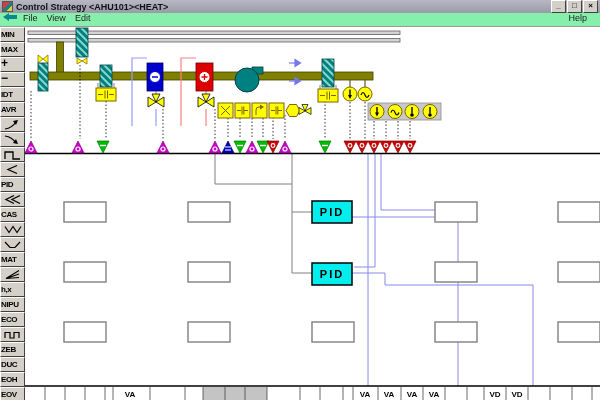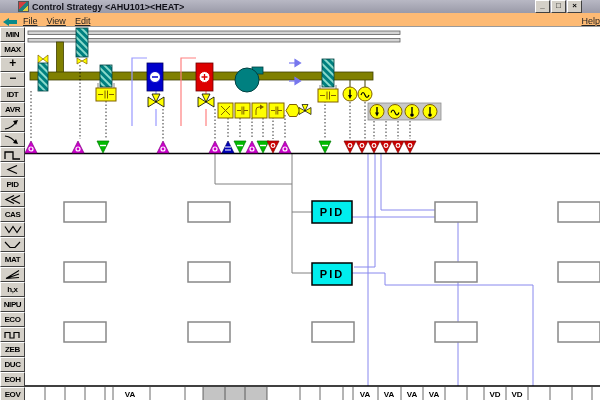--- a/index.html
+++ b/index.html
@@ -1,38 +1,38 @@
 <!DOCTYPE html>
 <html><head>
 <meta charset="utf-8">
 <style>
   html,body{margin:0;padding:0;}
   body{width:600px;height:400px;overflow:hidden;background:#d4d0c8;
        font-family:"Liberation Sans",sans-serif;-webkit-font-smoothing:none;}
   .titlebar{height:13px;background:linear-gradient(#b8b8c4,#9a9aa8);display:flex;
-            align-items:center;padding:0 18px;}
+            align-items:center;padding:0 2px;}
   .appicon{width:9px;height:9px;margin-right:3px;background:
            linear-gradient(135deg,#d04040 0 40%,#208080 40% 70%,#e0d040 70%);
            border:1px solid #555;}
   .titletext{font-size:9px;font-weight:bold;color:#101018;flex:1;white-space:nowrap;}
   .winbtn{width:13px;height:11px;background:#d4d0c8;border:1px solid;
           border-color:#fff #404040 #404040 #fff;font-size:8px;line-height:9px;
           text-align:center;margin-left:1px;font-weight:bold;color:#000;}
-  .menubar{height:13px;background:#fdba74;border-bottom:1px solid #9a9a9a;
-           display:flex;align-items:flex-end;font-size:9px;color:#222;text-decoration:underline;}
+  .menubar{height:13px;background:#86efac;border-bottom:1px solid #9a9a9a;
+           display:flex;align-items:flex-start;font-size:9px;color:#222;}
   .menuitem{margin-right:9px;}
   .backarrow{display:flex;align-items:center;margin:0 6px 0 3px;}
   .backarrow .tri{width:0;height:0;border:4px solid transparent;
                   border-right:6px solid #0a8a8a;border-left:none;}
   .backarrow .bar{width:8px;height:4px;background:#0a8a8a;}
-  .menuhelp{margin-left:auto;margin-right:0;}
+  .menuhelp{margin-left:auto;margin-right:13px;}
   .mainrow{display:flex;height:374px;}
   .toolbar{width:25px;background:#d4d0c8;}
   .tbtn{width:23px;height:13px;border:1px solid;border-color:#fff #404040 #404040 #fff;
-        background:#d4d0c8;font-size:8px;font-weight:bold;text-align:center;
+        background:#d4d0c8;font-size:8px;font-weight:bold;
         line-height:13px;letter-spacing:-0.4px;color:#000;overflow:hidden;}
   .tbtn.big{font-size:12px;line-height:11px;}
   .tbtn svg{display:block;margin:1px auto 0;}
   .canvas{flex:1;background:#fff;position:relative;}
   .canvas svg{position:absolute;left:0;top:0;}
   text{font-family:"Liberation Sans",sans-serif;}
   .pidtext{font-size:11px;font-weight:bold;letter-spacing:2px;fill:#000;}
   .iotext{font-size:8px;font-weight:bold;fill:#000;}
 </style>
 </head>

